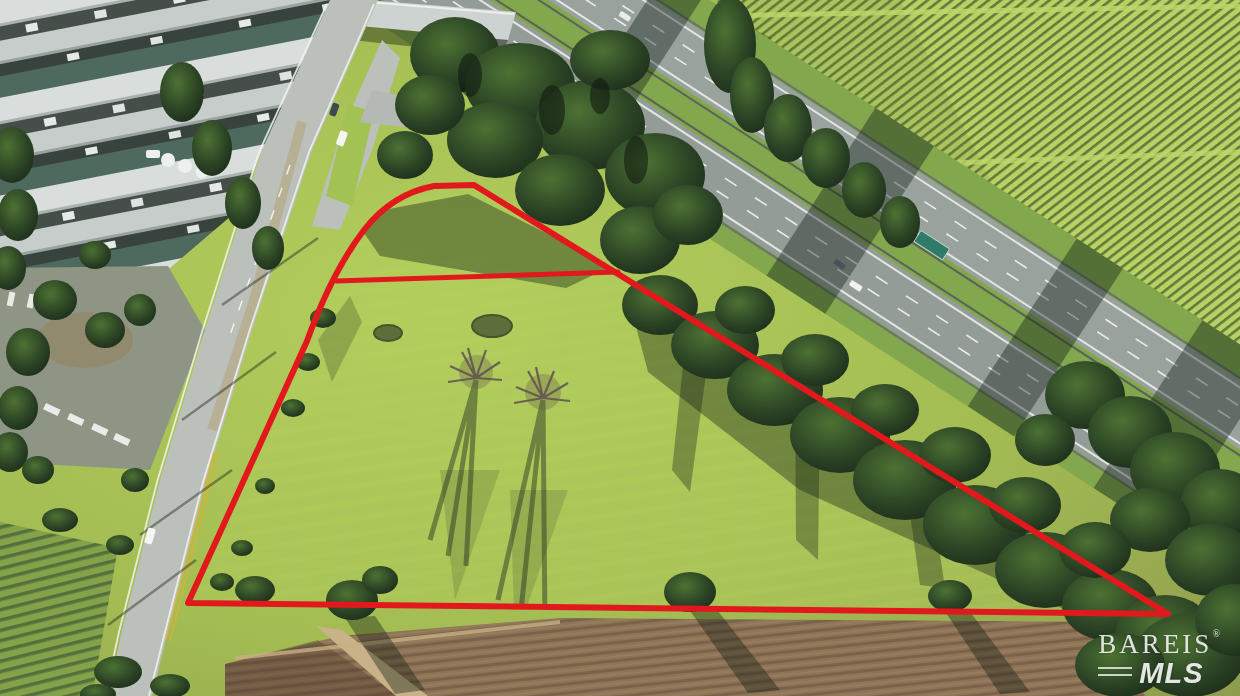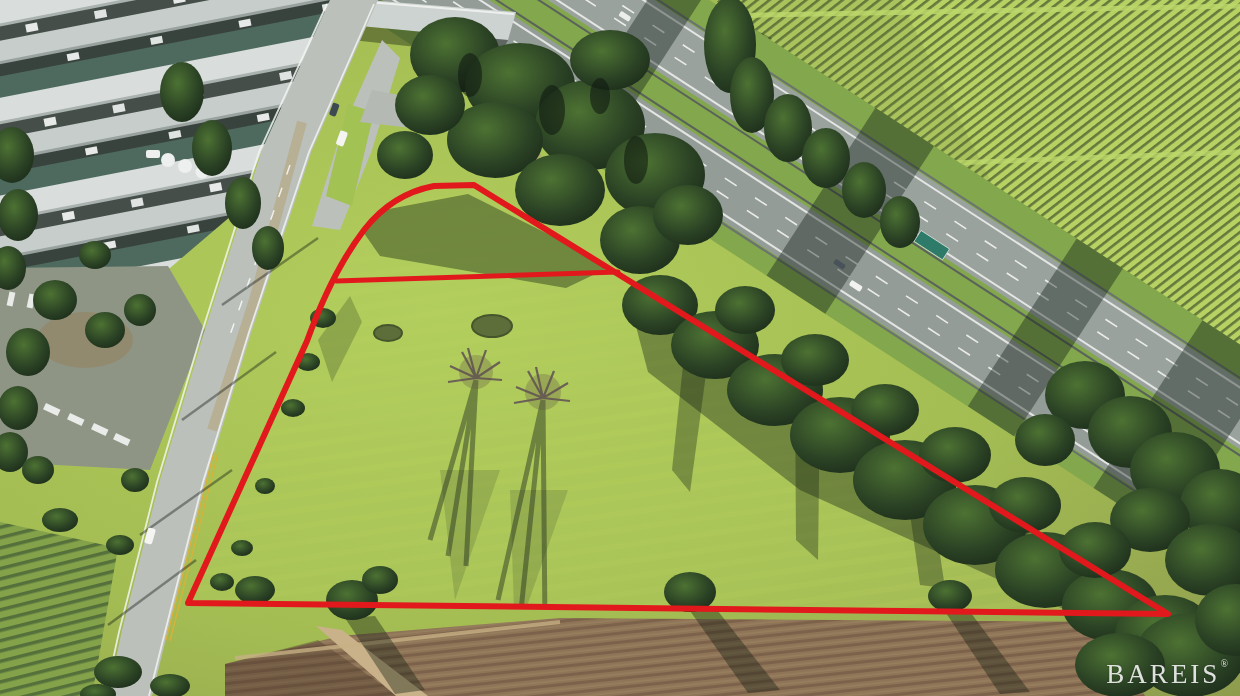--- a/index.html
+++ b/index.html
@@ -1,20 +1,20 @@
 <!DOCTYPE html>
 <html><head>
 <meta charset="utf-8">
 <title>Aerial parcel photo</title>
 <style>
   html,body{margin:0;padding:0;background:#222;}
   .stage{position:relative;width:1240px;height:696px;overflow:hidden;background:#9cb052;
          font-family:"Liberation Sans",sans-serif;}
   .stage svg{position:absolute;left:0;top:0;}
-  .watermark{position:absolute;right:12px;bottom:8px;text-align:left;line-height:1;
+  .watermark{position:absolute;right:20px;bottom:8px;text-align:left;line-height:1;
              color:rgba(255,255,255,0.85);text-shadow:0 0 2px rgba(0,0,0,0.25);user-select:none;}
   .watermark .brand{font-family:"Liberation Serif",serif;font-size:27px;letter-spacing:3px;}
   .watermark .brand sup{font-size:10px;letter-spacing:0;vertical-align:top;position:relative;top:-2px;}
   .watermark .mls{font-family:"Liberation Sans",sans-serif;font-weight:bold;font-style:italic;
                   font-size:29px;letter-spacing:1px;margin-top:1px;color:rgba(255,255,255,0.88);}
   .watermark .mls .rule{display:inline-block;width:34px;height:5px;border-top:2px solid rgba(255,255,255,0.75);
                   border-bottom:2px solid rgba(255,255,255,0.75);vertical-align:middle;margin-right:7px;position:relative;top:-4px;}
 </style>
 </head>
 <body>
@@ -300,14 +300,15 @@
   </g>
 
   <g fill="none" stroke="#e2191c" stroke-linejoin="round" stroke-linecap="round">
     <path stroke-width="6" d="M 188 603 L 307 341 Q 332 272 364 230 Q 392 194 434 186 L 474 185 L 1168 614 Z"></path>
     <path stroke-width="5" d="M 336 281 L 618 272"></path>
   </g>
 </svg>
 
 <div class="watermark">
   <div class="brand"><span>BAREIS</span><sup>®</sup></div>
+  <div class="mls"><span class="rule"></span><span>MLS</span></div>
 </div>
 </div>
 
 </body></html>

